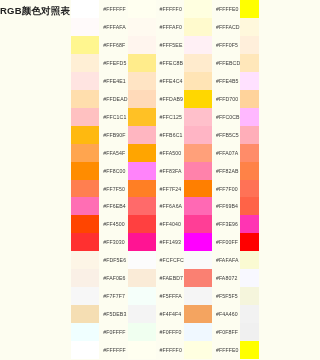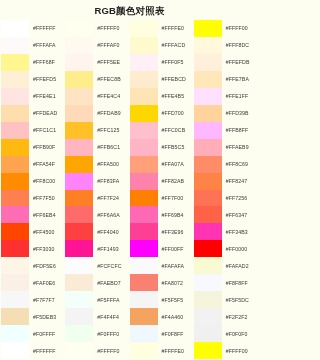--- a/index.html
+++ b/index.html
@@ -14,21 +14,21 @@
     background: #fdfdf0;
     font-family: "Liberation Sans", sans-serif;
   }
 
   #chart-root {
     width: 259px;
     height: 360px;
     background: #fdfdf0;
     position: relative;
     display: flex;
-    flex-direction: column;
+    flex-direction: row;
   }
 
   #page-title {
     text-align: center;
     font-size: 9.5px;
     font-weight: bold;
     color: #222222;
     letter-spacing: 0.2px;
     padding-top: 5px;
     padding-bottom: 4px;

